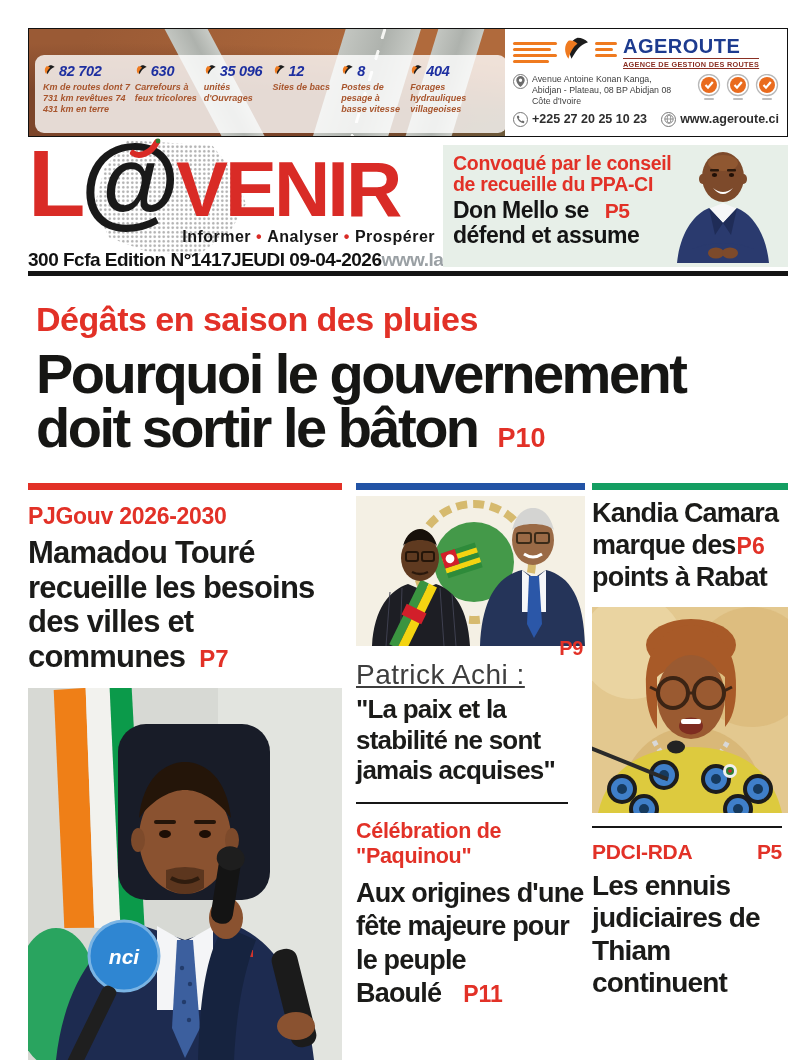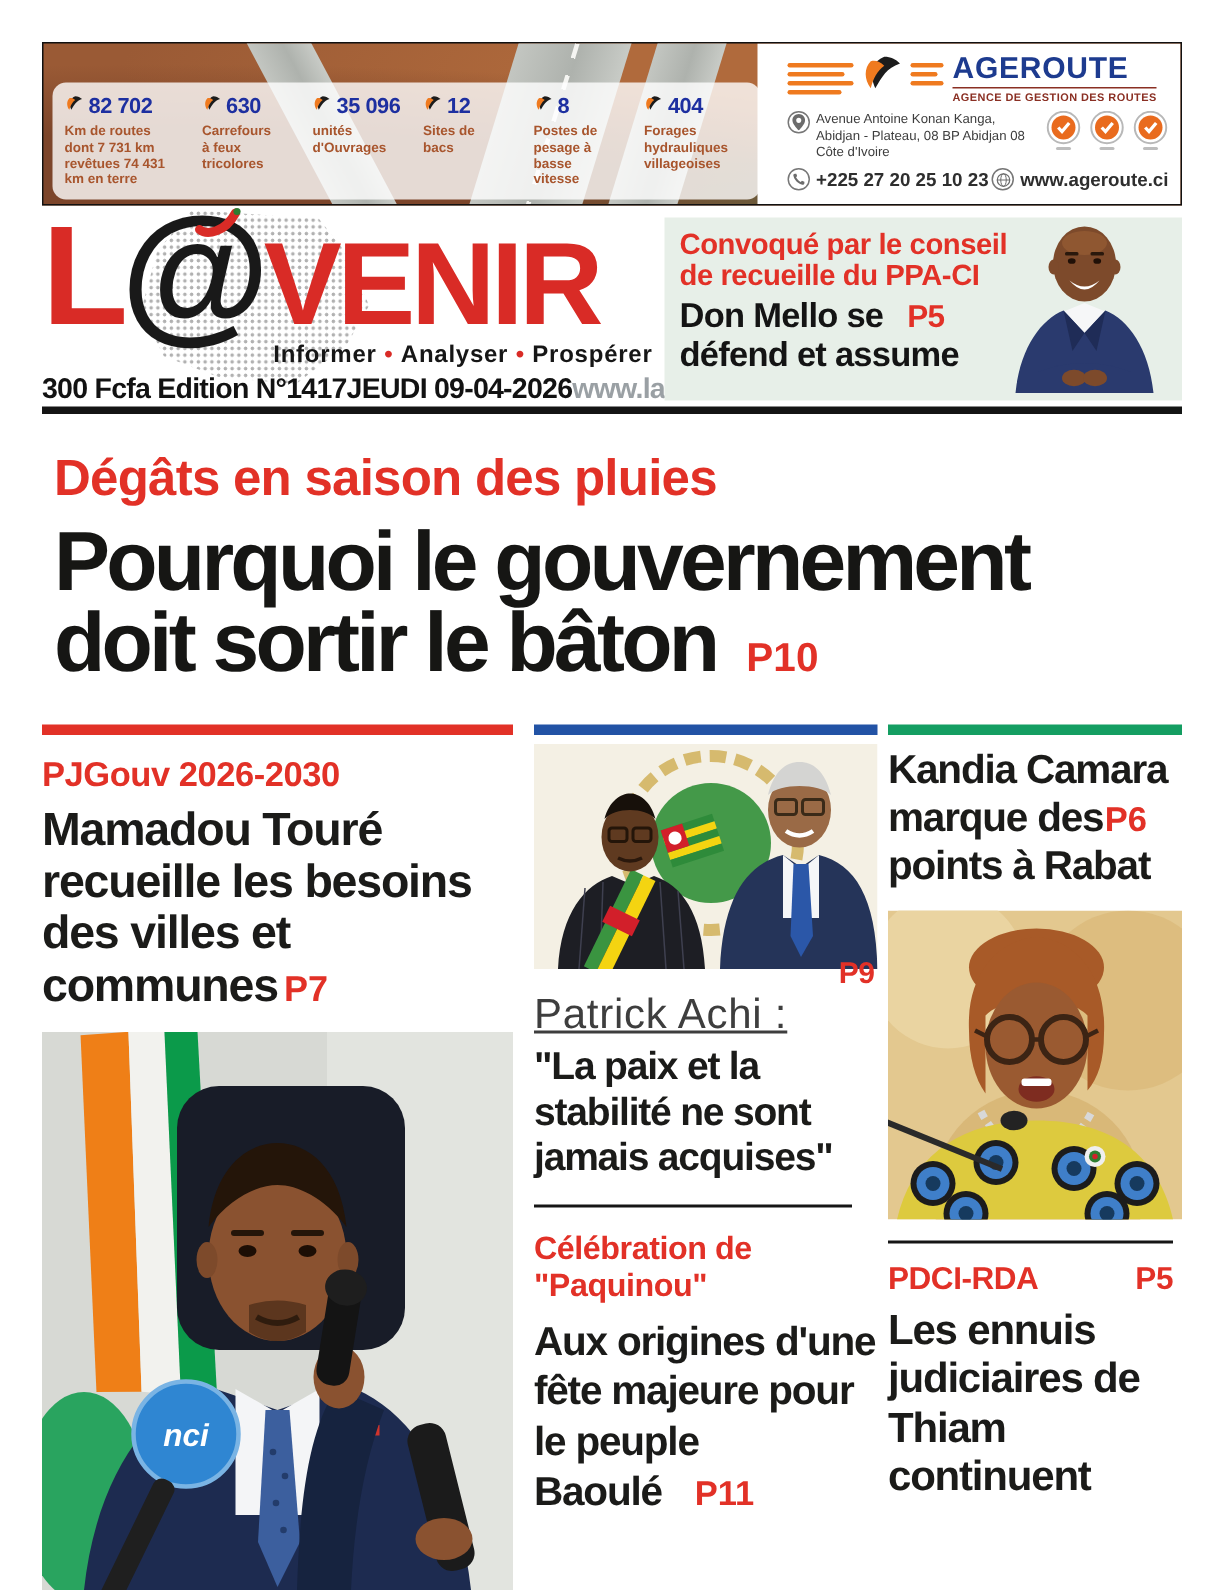--- a/index.html
+++ b/index.html
@@ -18,34 +18,34 @@
       radial-gradient(ellipse at 85% 15%, #b06a3c 0 30%, transparent 65%),
       radial-gradient(ellipse at 60% 95%, #5d6e4a 0 15%, transparent 40%);
     overflow:hidden;}
   .road{position:absolute;background:linear-gradient(90deg,#c3c6c1,#aeb2ad 55%,#c8cbc6);}
   .road.r1{left:300px;top:-25px;width:72px;height:170px;transform:rotate(17deg);}
   .road.r2{left:392px;top:-25px;width:44px;height:170px;transform:rotate(17deg);}
   .road.r3{left:170px;top:-35px;width:38px;height:190px;transform:rotate(-28deg);}
   .road .dash{position:absolute;left:50%;top:0;width:3px;height:100%;
     background:repeating-linear-gradient(#f5f5f2 0 10px, transparent 10px 22px);}
   .stats-panel{position:absolute;left:6px;top:26px;width:472px;height:78px;
-    background:rgba(255,255,255,.8);border-radius:9px;display:flex;gap:22px;padding:7px 8px;}
+    background:rgba(255,255,255,.8);border-radius:9px;display:flex;gap:3px;padding:7px 8px;font-style:italic;}
   .stat{flex:1 1 0;min-width:0;}
   .stat.wide{flex:1.35 1 0;}
   .stat-head{display:flex;align-items:center;gap:3px;}
   .stat-value{font-size:14.5px;font-weight:bold;color:var(--statblue);letter-spacing:-0.3px;white-space:nowrap;}
   .stat-label{font-size:9px;font-weight:bold;color:var(--statbrown);line-height:1.2;margin-top:2px;}
-  .agency-panel{position:absolute;right:0;top:0;width:282px;height:107px;background:#fff;padding:7px 8px 4px 20px;}
+  .agency-panel{position:absolute;right:0;top:0;width:282px;height:107px;background:#fff;padding:7px 8px 4px 8px;}
   .agency-logo-row{display:flex;align-items:flex-start;gap:4px;}
   .olines{display:flex;flex-direction:column;gap:3px;margin-top:6px;}
   .olines i{display:block;height:3px;background:#ef7a1f;border-radius:2px;}
   .agency-nameblock{margin-left:2px;}
   .agency-name{font-size:20px;font-weight:bold;color:var(--agencyblue);letter-spacing:.5px;line-height:1;}
   .agency-tagline{font-size:7.3px;font-weight:bold;color:#8a2f23;letter-spacing:.3px;
-    border-top:1px solid #8a2f23;margin-top:2px;padding-top:1px;}
+    border-top:1px solid #8a2f23;margin-top:2px;padding-top:1px;text-decoration:underline;}
   .agency-mid{display:flex;margin-top:5px;align-items:flex-start;}
   .agency-address{font-size:8.8px;color:#3e3e3e;line-height:1.25;width:150px;margin-left:4px;}
   .badges{display:flex;gap:5px;margin-left:auto;}
   .agency-bottom{display:flex;justify-content:space-between;align-items:center;margin-top:5px;}
   .agency-contact{display:flex;align-items:center;gap:4px;font-size:12.5px;font-weight:bold;color:#2e2e2e;}
   .iconcircle{width:15px;height:15px;border:1px solid #777;border-radius:50%;display:inline-flex;
     align-items:center;justify-content:center;flex:0 0 auto;}
 
   
   .masthead{position:absolute;left:28px;top:142px;width:407px;height:126px;}
@@ -87,21 +87,21 @@
   
   .col{position:absolute;top:483px;}
   .col-left{left:28px;width:314px;}
   .col-mid{left:356px;width:229px;}
   .col-right{left:592px;width:196px;}
   .kicker{font-weight:bold;color:var(--red);letter-spacing:-0.3px;}
   .hl{font-weight:bold;color:var(--black);letter-spacing:-0.8px;}
 
   .cl-kicker{font-size:23px;margin-top:13px;}
   .cl-headline{font-size:31px;line-height:1.12;margin-top:6px;}
-  .cl-headline .pg{font-size:24px;margin-left:4px;letter-spacing:0;}
+  .cl-headline .pg{font-size:24px;margin-left:14px;letter-spacing:0;}
   .cl-photo{margin-top:13px;}
 
   .cm-photo{margin-top:6px;}
   .cm-kicker{font-size:20px;line-height:1.1;margin-top:9px;position:relative;padding-right:30px;}
   .cm-kicker .pg-abs{position:absolute;right:2px;bottom:0;font-size:20px;}
   .cm-quote-intro{font-size:28px;color:#3e3e3e;margin-top:9px;letter-spacing:.5px;text-decoration:underline;}
   .cm-quote{font-size:26px;line-height:1.18;margin-top:3px;}
   .cm-rule{width:212px;margin-top:16px;}
   .cm-kicker2{font-size:21.5px;margin-top:15px;}
   .cm-headline2{font-size:27px;line-height:1.24;margin-top:8px;}

